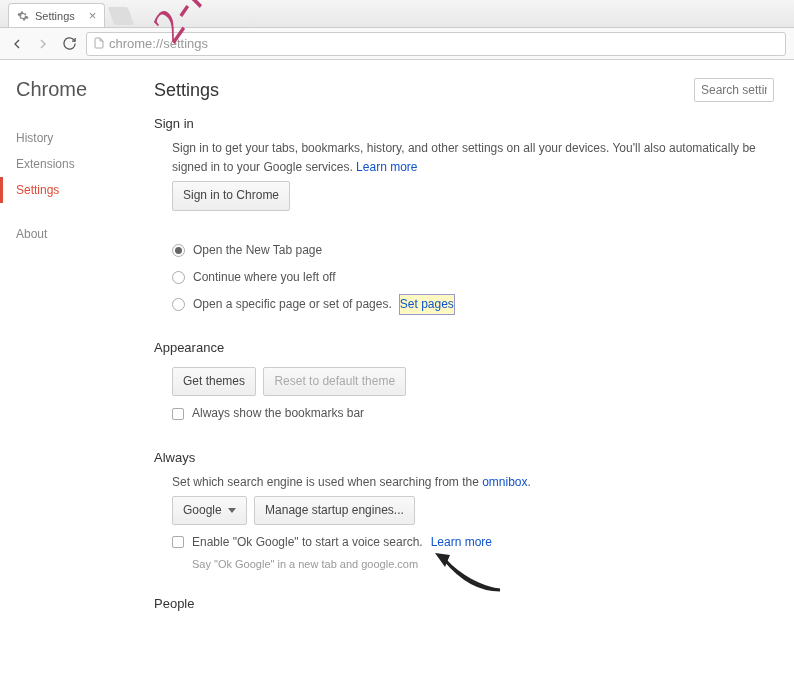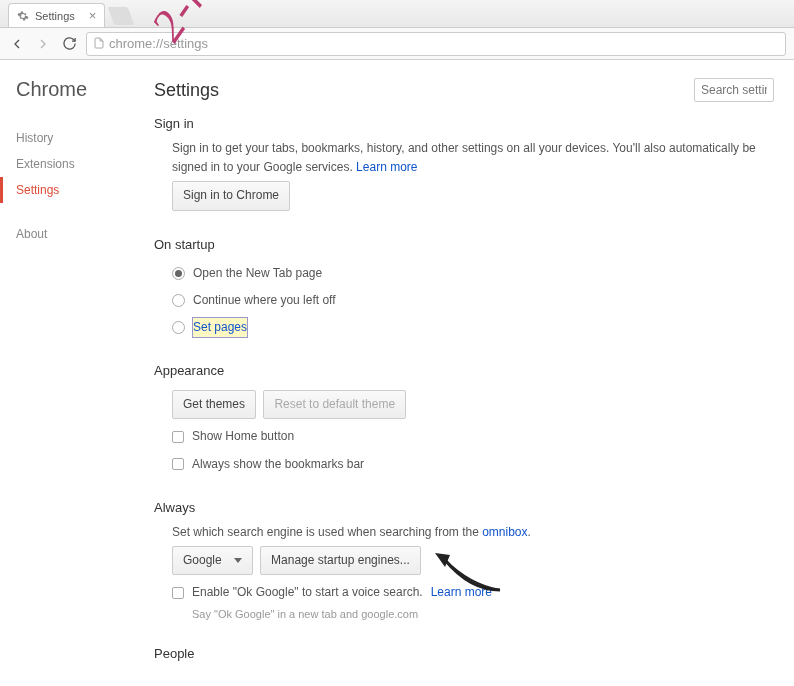--- a/index.html
+++ b/index.html
@@ -37,21 +37,21 @@
 
 .btn { display: inline-block; border: 1px solid #ccc; border-radius: 2px; background: linear-gradient(#f9f9f9, #eee); padding: 4px 10px; font-size: 12px; color: #444; cursor: pointer; margin: 4px 4px 4px 0; }
 .btn.disabled { color: #aaa; cursor: default; text-align: center; }
 .link { color: #1155cc; cursor: pointer; }
 .link.hl { background: #fef9c3; outline: 1px solid #99c; }
 
 .radio-row, .check-row { display: flex; align-items: center; gap: 8px; padding: 4px 0; }
 .radio { width: 13px; height: 13px; border: 1px solid #aaa; border-radius: 50%; display: inline-flex; align-items: center; justify-content: center; background: #fff; }
 .radio.checked::after { content: ""; width: 7px; height: 7px; background: #666; border-radius: 50%; }
 .checkbox { width: 12px; height: 12px; border: 1px solid #aaa; border-radius: 2px; background: #fff; display: inline-block; }
-.select-btn { display: inline-flex; align-items: center; gap: 12px; }
+.select-btn { display: inline-flex; align-items: center; gap: 6px; }
 .tri-down { width: 0; height: 0; border-left: 4px solid transparent; border-right: 4px solid transparent; border-top: 5px solid #666; }
 .subtext { color: #999; font-size: 11px; padding-left: 20px; }
 
 
 .watermark { position: absolute; top: 20px; left: 140px; font-size: 46px; font-family: Georgia, serif; font-style: italic; color: #b8336a; transform: rotate(-55deg); transform-origin: left top; letter-spacing: 2px; pointer-events: none; z-index: 5; opacity: 0.95; }
 .arrow-annot { position: absolute; left: 430px; top: 545px; z-index: 6; pointer-events: none; }
 
 .file-ico { width: 12px; height: 14px; color: #999; }
 </style>
 </head>
@@ -118,46 +118,42 @@
     <div class="section">
       <div class="section-title">Sign in</div>
       <div class="section-body">
         <span>Sign in to get your tabs, bookmarks, history, and other settings on all your devices. You'll also automatically be signed in to your Google services. </span>
         <span class="link">Learn more</span>
         <div><span class="btn">Sign in to Chrome</span></div>
       </div>
     </div>
 
     <div class="section">
-      <div class="section-title">On startup</div>
       <div class="section-body">
         <div class="radio-row">
           <span class="radio checked"></span>
           <span>Open the New Tab page</span>
         </div>
         <div class="radio-row">
           <span class="radio"></span>
           <span>Continue where you left off</span>
         </div>
         <div class="radio-row">
           <span class="radio"></span>
+          <span>Open a specific page or set of pages.</span>
           <span class="link hl">Set pages</span>
         </div>
       </div>
     </div>
 
     <div class="section">
       <div class="section-title">Appearance</div>
       <div class="section-body">
         <span class="btn">Get themes</span>
         <span class="btn disabled">Reset to default theme</span>
-        <div class="check-row">
-          <span class="checkbox"></span>
-          <span>Show Home button</span>
-        </div>
         <div class="check-row">
           <span class="checkbox"></span>
           <span>Always show the bookmarks bar</span>
         </div>
       </div>
     </div>
 
     <div class="section">
       <div class="section-title">Always</div>
       <div class="section-body">

